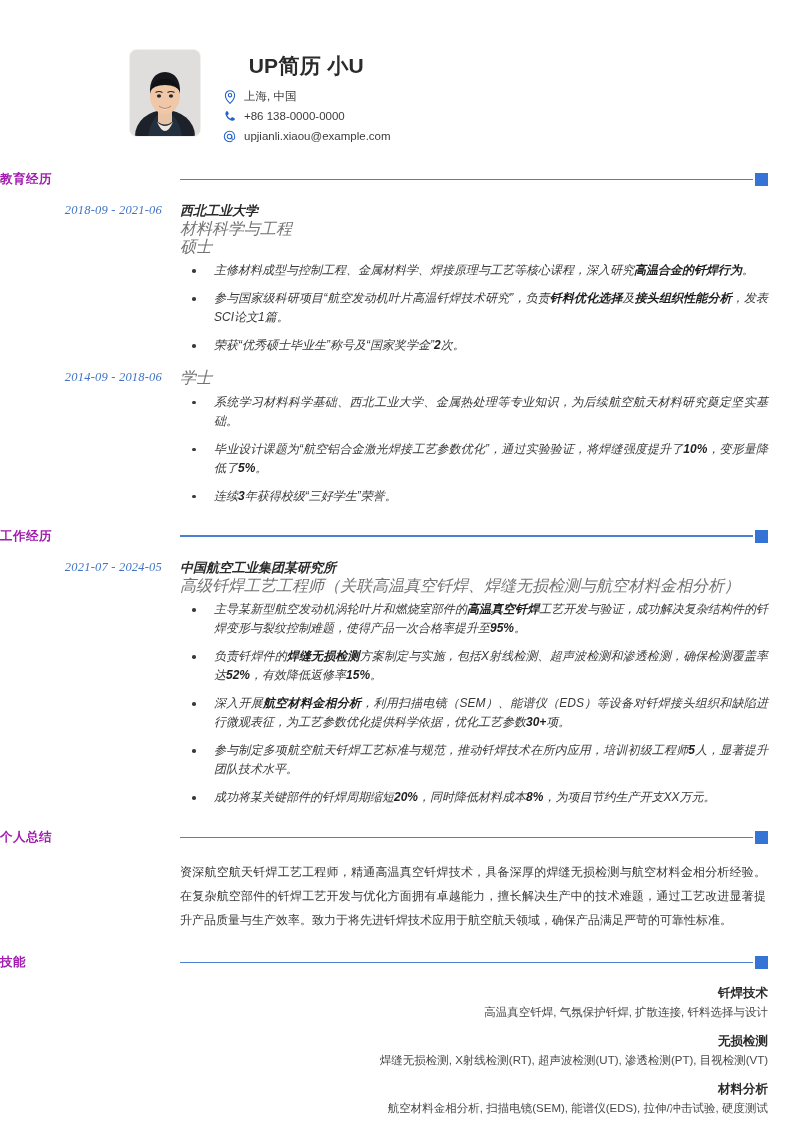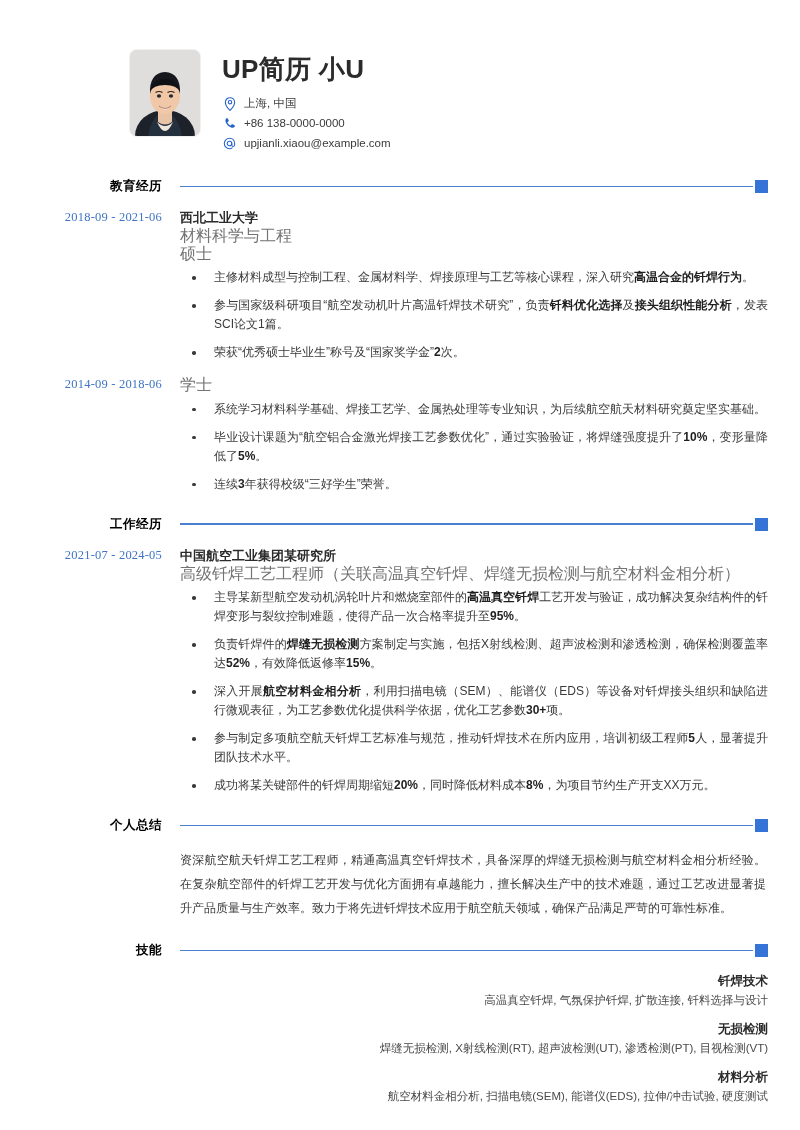--- a/index.html
+++ b/index.html
@@ -40,25 +40,26 @@
     box-shadow: 0 0 0 1px rgba(0,0,0,0.06);
   }
   .photo svg { display: block; width: 100%; height: 100%; }
 
   .header-info {
     margin-left: 22px;
     padding-top: 2px;
   }
 
   .name {
-    font-size: 26px;
+    font-size: 21px;
     font-weight: bold;
     color: #2b2b2b;
     letter-spacing: 0.3px;
     margin-bottom: 9px;
+    text-align: center;
   }
 
   .contact-line {
     display: flex;
     align-items: center;
     font-size: 11.5px;
     color: #3a3a3a;
     margin-bottom: 5px;
     line-height: 15px;
   }
@@ -77,47 +78,47 @@
   
   .section-head {
     display: flex;
     align-items: center;
     margin-top: 22px;
     padding-right: 32px;
   }
   .section-label {
     width: 180px;
     flex: 0 0 180px;
-    text-align: right;
+    text-align: left;
     padding-right: 18px;
     font-size: 12.5px;
     font-weight: bold;
-    color: #000000;
+    color: #a21caf;
     letter-spacing: 0.5px;
-    padding-left: 24px;
   }
   .section-rule {
     flex: 1 1 auto;
     height: 1.6px;
     background: #4a80cf;
   }
   .section-square {
     width: 13px;
     height: 13px;
     flex: 0 0 13px;
     background: #3573d6;
     margin-left: 2px;
   }
 
   
   .entry {
     display: flex;
     align-items: flex-start;
     margin-top: 14px;
     padding-right: 32px;
+    font-style: italic;
   }
   .entry-date {
     width: 180px;
     flex: 0 0 180px;
     text-align: right;
     padding-right: 18px;
     padding-top: 1px;
     font-family: "Liberation Serif", "DejaVu Serif", serif;
     font-size: 12.5px;
     color: #3f74c4;
@@ -280,21 +281,21 @@
         <li>荣获“优秀硕士毕业生”称号及“国家奖学金”<b>2</b>次。</li>
       </ul>
     </div>
   </div>
 
   <div class="entry">
     <div class="entry-date">2014-09 - 2018-06</div>
     <div class="entry-body">
       <div class="sub">学士</div>
       <ul class="bullets">
-        <li>系统学习材料科学基础、焊接工艺学、金属热处理等专业知识，为后续航空航天材料研究奠定坚实基础。</li>
+        <li>系统学习材料科学基础、西北工业大学、金属热处理等专业知识，为后续航空航天材料研究奠定坚实基础。</li>
         <li>毕业设计课题为“航空铝合金激光焊接工艺参数优化”，通过实验验证，将焊缝强度提升了<b>10%</b>，变形量降低了<b>5%</b>。</li>
         <li>连续<b>3</b>年获得校级“三好学生”荣誉。</li>
       </ul>
     </div>
   </div>
 
   <div class="section-head">
     <div class="section-label">工作经历</div>
     <div class="section-rule"></div>
     <div class="section-square"></div>

